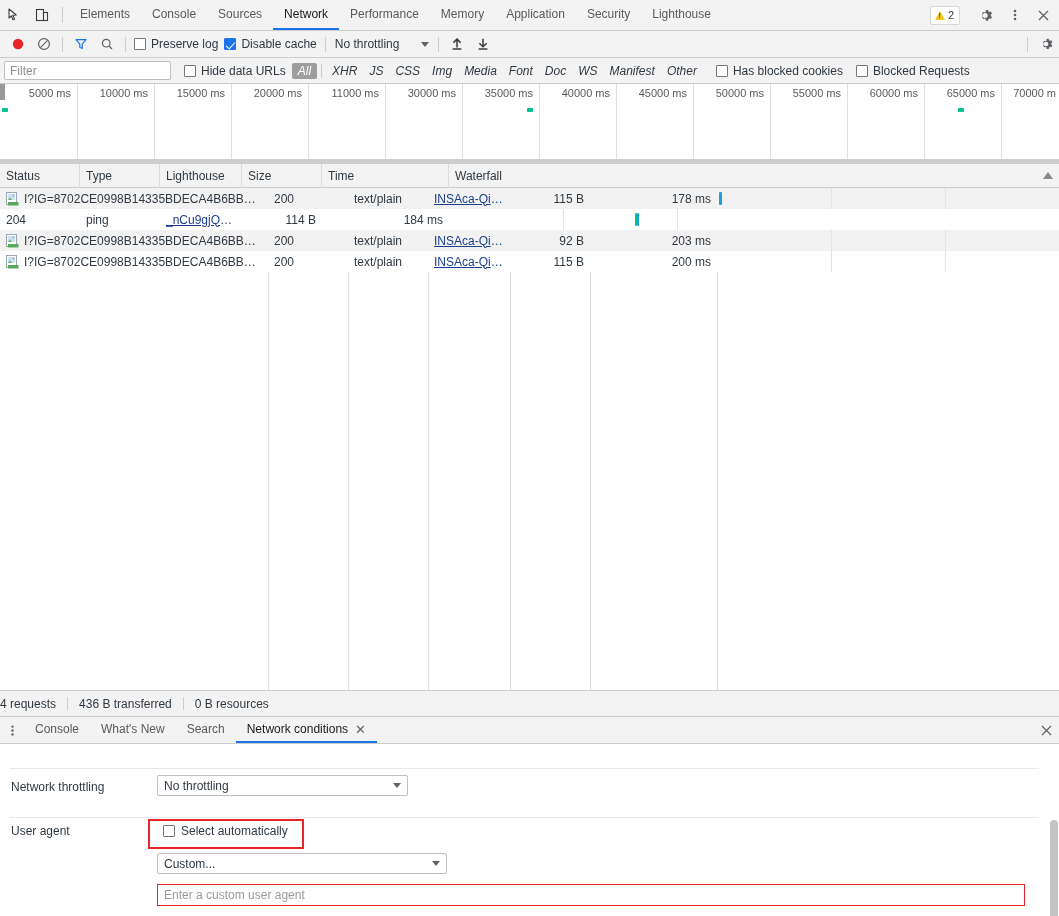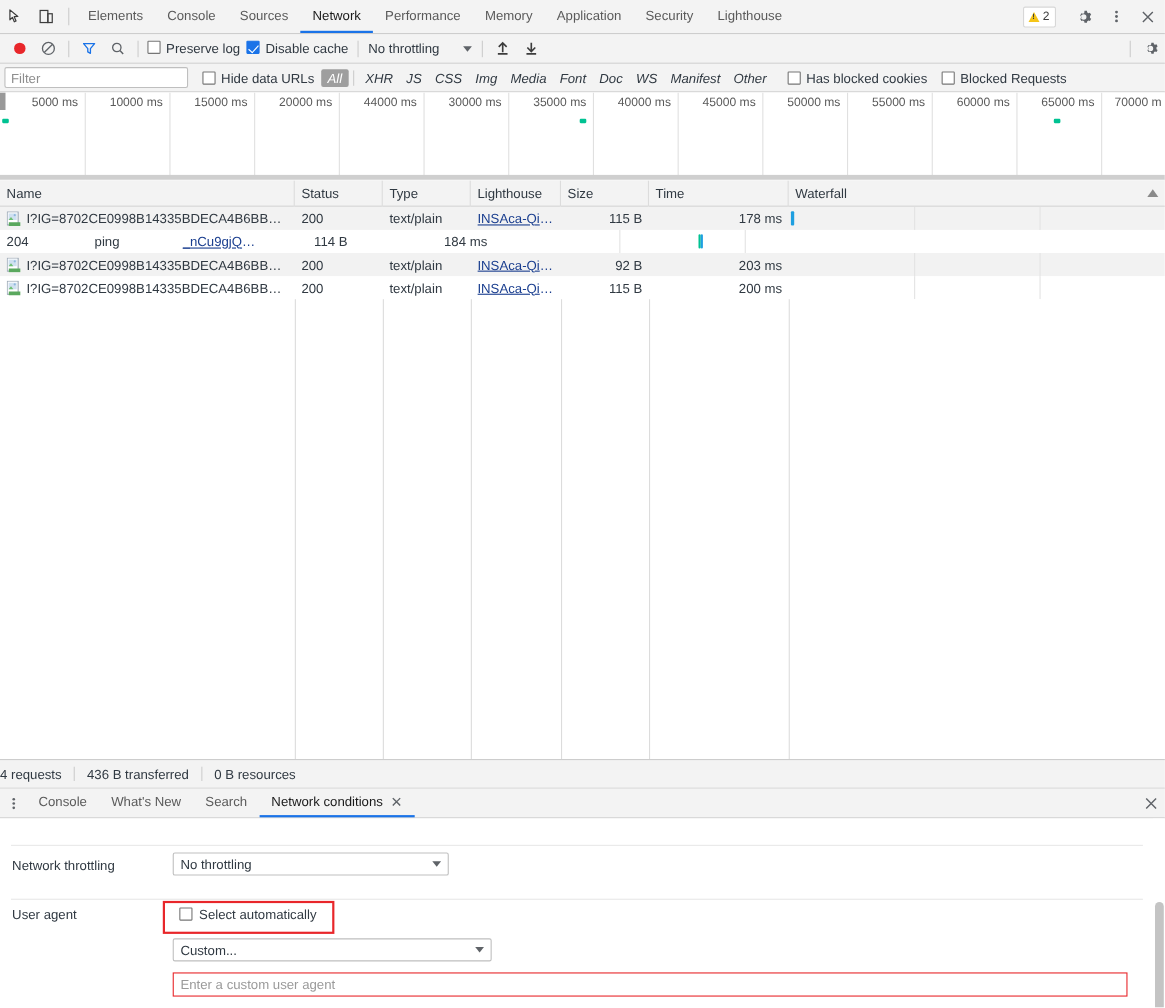--- a/index.html
+++ b/index.html
@@ -49,21 +49,21 @@
   
   .nettoolbar {
     height: 27px; min-height: 27px;
     background: #f3f3f3;
     border-bottom: 1px solid #cdcdcd;
     display: flex; align-items: center;
     padding-left: 5px;
   }
   .nt-btn { width: 26px; height: 26px; display: flex; align-items: center; justify-content: center; cursor: pointer; }
   .nt-sep { width: 1px; height: 15px; background: #cdcdcd; margin: 0 5px; }
-  .nt-check { display: flex; align-items: flex-start; gap: 5px; cursor: pointer; padding: 0 3px; white-space: nowrap; font-size: 12px; color: #303942; }
+  .nt-check { display: flex; align-items: center; gap: 5px; cursor: pointer; padding: 0 3px; white-space: nowrap; font-size: 12px; color: #303942; }
   .cbox { width: 12px; height: 12px; border: 1px solid #767676; border-radius: 1px; background: #fff; display: inline-block; flex: none; }
   .cbox.checked { background: #1a73e8; border-color: #1a73e8; position: relative; }
   .cbox.checked::after {
     content: ""; position: absolute; left: 3px; top: 0.5px;
     width: 4px; height: 8px; border: solid #fff; border-width: 0 1.7px 1.7px 0;
     transform: rotate(42deg);
   }
   .throttle-sel { display: flex; align-items: center; gap: 4px; font-size: 12px; color: #303942; padding: 0 4px; cursor: pointer; white-space: nowrap; }
   .caret-d { width: 0; height: 0; border-left: 4px solid transparent; border-right: 4px solid transparent; border-top: 5px solid #5f6368; }
   .nt-right { margin-left: auto; display: flex; align-items: center; }
@@ -356,42 +356,39 @@
     <div class="ov-divider" style="left:693px"></div>
     <div class="ov-divider" style="left:770px"></div>
     <div class="ov-divider" style="left:847px"></div>
     <div class="ov-divider" style="left:924px"></div>
     <div class="ov-divider" style="left:1001px"></div>
 
     <div class="ov-label" style="right:988px">5000 ms</div>
     <div class="ov-label" style="right:911px">10000 ms</div>
     <div class="ov-label" style="right:834px">15000 ms</div>
     <div class="ov-label" style="right:757px">20000 ms</div>
-    <div class="ov-label" style="right:680px">44000 ms</div>
+    <div class="ov-label" style="right:680px">11000 ms</div>
     <div class="ov-label" style="right:603px">30000 ms</div>
     <div class="ov-label" style="right:526px">35000 ms</div>
     <div class="ov-label" style="right:449px">40000 ms</div>
     <div class="ov-label" style="right:372px">45000 ms</div>
     <div class="ov-label" style="right:295px">50000 ms</div>
     <div class="ov-label" style="right:218px">55000 ms</div>
     <div class="ov-label" style="right:141px">60000 ms</div>
     <div class="ov-label" style="right:64px">65000 ms</div>
     <div class="ov-label" style="right:3px">70000 m</div>
 
     <div class="ov-mark" style="left:2px;  top:24px"></div>
     <div class="ov-mark" style="left:527px;top:24px"></div>
     <div class="ov-mark" style="left:958px;top:24px"></div>
     <div class="ov-bottom"></div>
   </div>
 
   <div class="table-wrap">
     <div class="thead">
-      <div class="th" style="width:268px">
-          <span>Name</span>
-        </div>
       <div class="th" style="width:80px">
           <span>Status</span>
         </div>
       <div class="th" style="width:80px">
           <span>Type</span>
         </div>
       <div class="th" style="width:82px">
           <span>Lighthouse</span>
         </div>
       <div class="th" style="width:80px">

